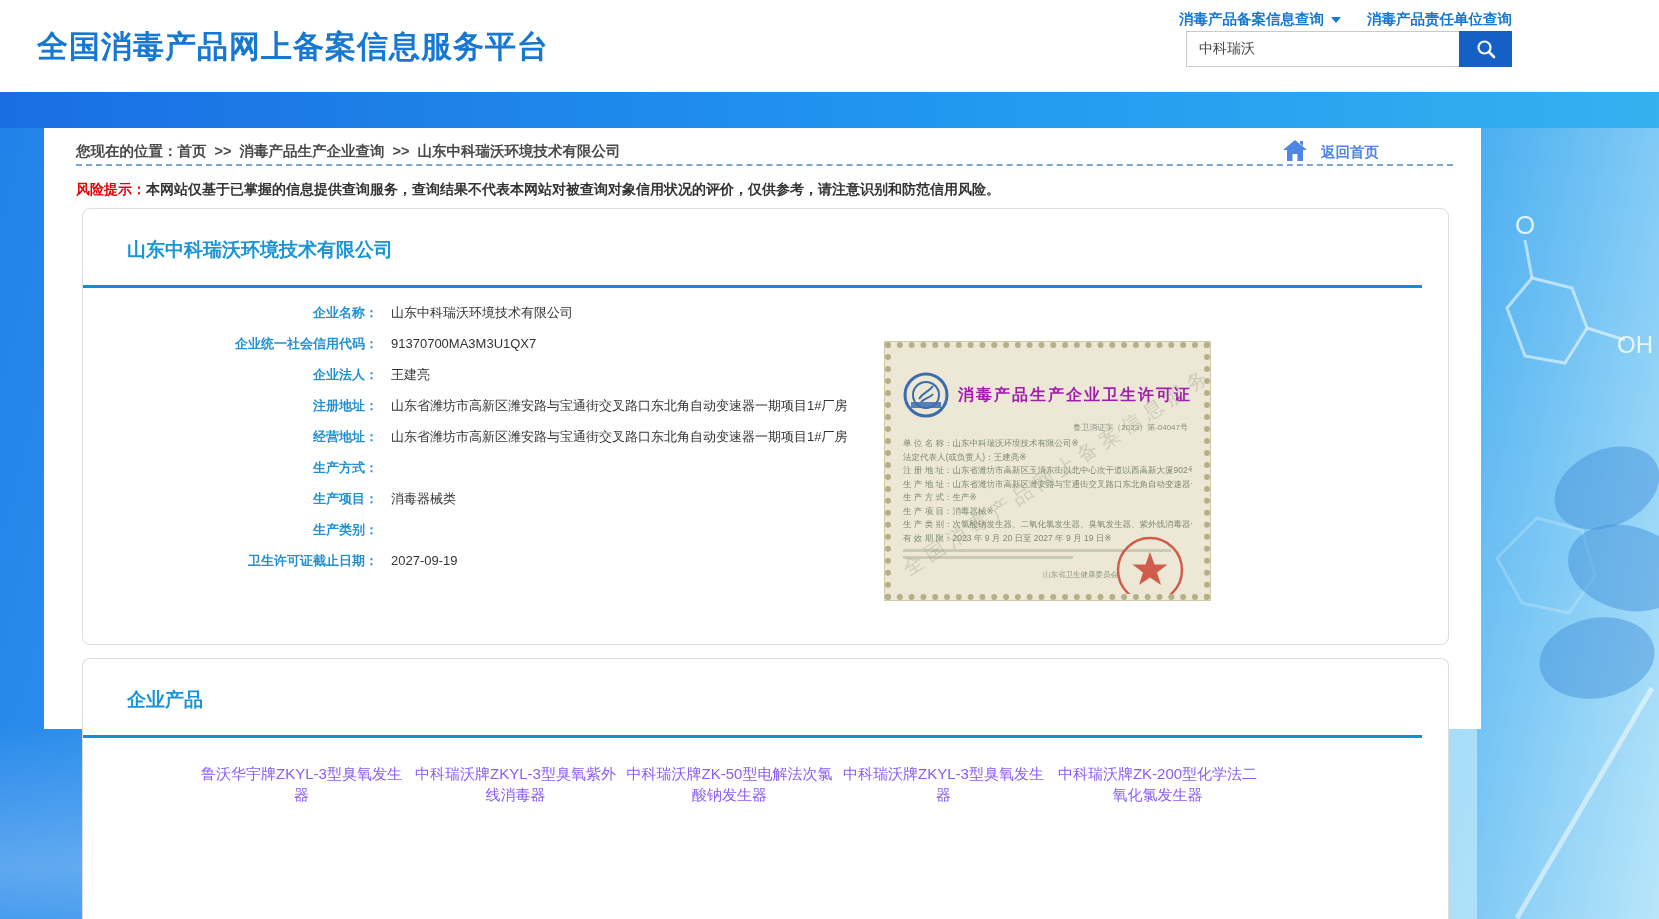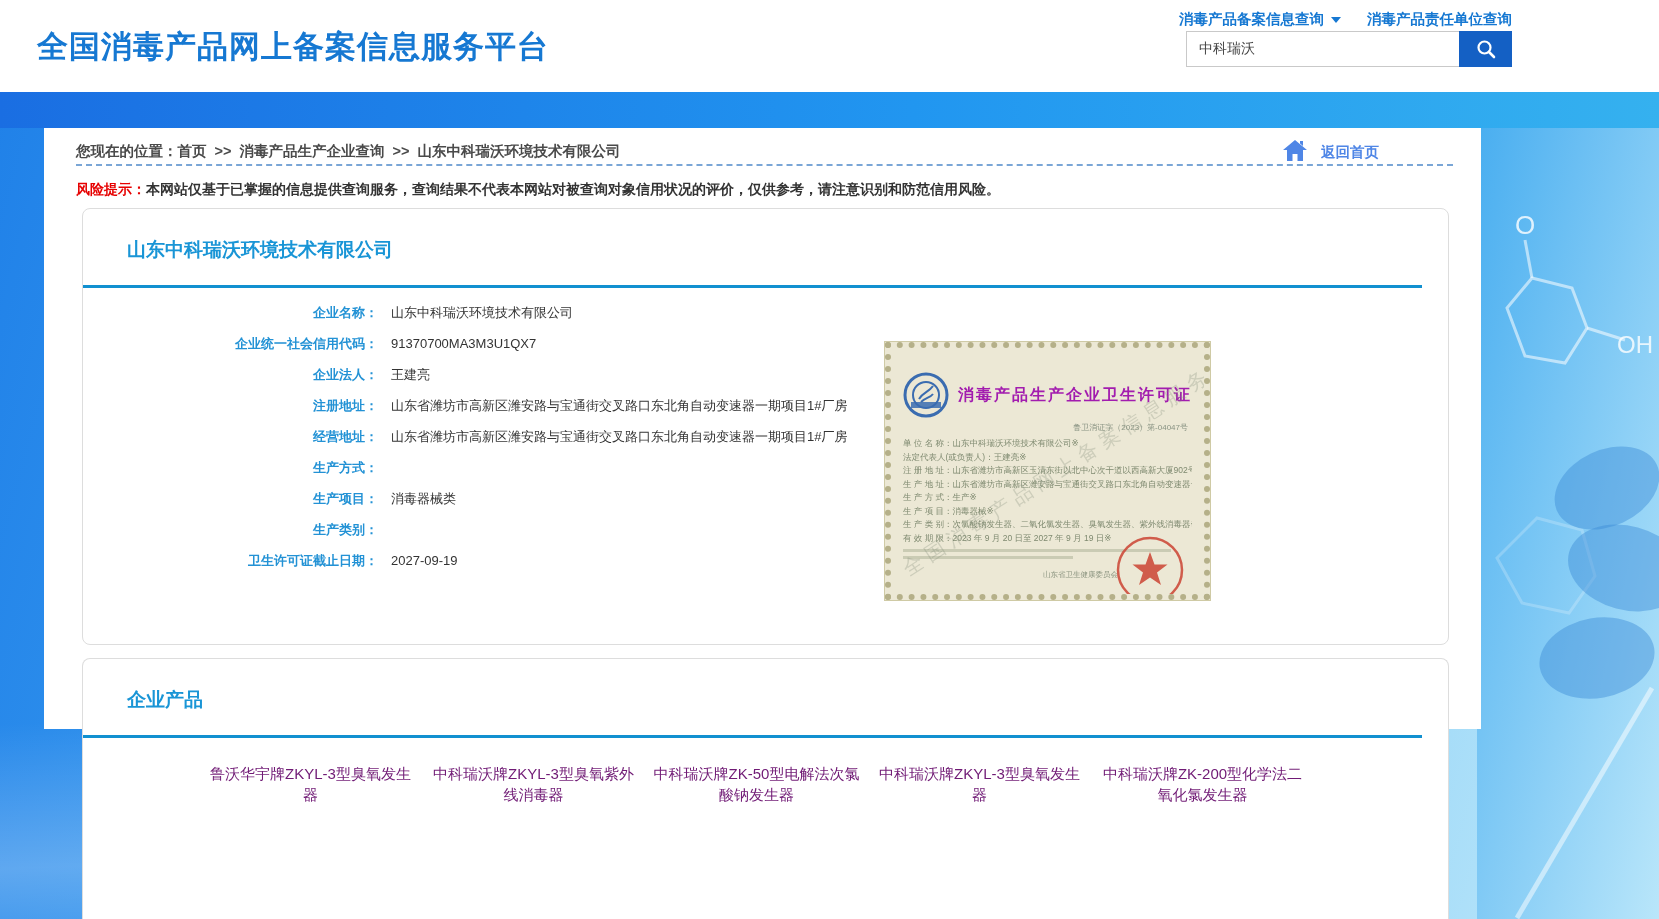--- a/index.html
+++ b/index.html
@@ -54,21 +54,21 @@
   .cert-number { text-align:right; font-size:8px; color:#8a9484; margin-top:4px; padding-right:4px; }
   .cert-rows { margin-top:4px; }
   .cert-row { font-size:8.5px; line-height:13.5px; color:#7f8a70; white-space:nowrap; overflow:hidden; }
   .cert-note-line { height:3px; background:rgba(140,150,120,.35); margin-top:4px; }
   .cert-watermark { position:absolute; left:-20px; top:95px; width:420px; font-size:20px; letter-spacing:6px; color:rgba(125,135,120,.28); transform:rotate(-33deg); pointer-events:none; white-space:nowrap; }
   .cert-issuer { position:absolute; right:86px; bottom:14px; font-size:7.5px; color:#8c9580; }
   .cert-seal { position:absolute; right:18px; bottom:-12px; opacity:.85; }
   .scan-dash { position:absolute; left:805px; top:190px; width:26px; height:2px; background:#555; }
   
   .products { position:absolute; left:108px; top:104px; width:1180px; display:flex; flex-wrap:wrap; }
-  .product-link { display:block; width:207px; margin:0 0 14px 16px; font-size:15px; line-height:21px; color:#701a75; text-align:center; text-decoration:none; cursor:pointer; }
+  .product-link { display:block; width:207px; margin:0 0 14px 7px; font-size:15px; line-height:21px; color:#8b5cf6; text-align:center; text-decoration:none; cursor:pointer; }
 </style>
 </head>
 <body>
 
 <div class="bg-streak"></div>
 <div class="bg-illustration">
   <svg width="182" height="791" viewBox="0 0 182 791">
     <rect x="0" y="0" width="182" height="791" fill="url(#bgGrad)"></rect>
     <defs>
       <linearGradient id="bgGrad" x1="0" y1="0" x2="1" y2="1">

